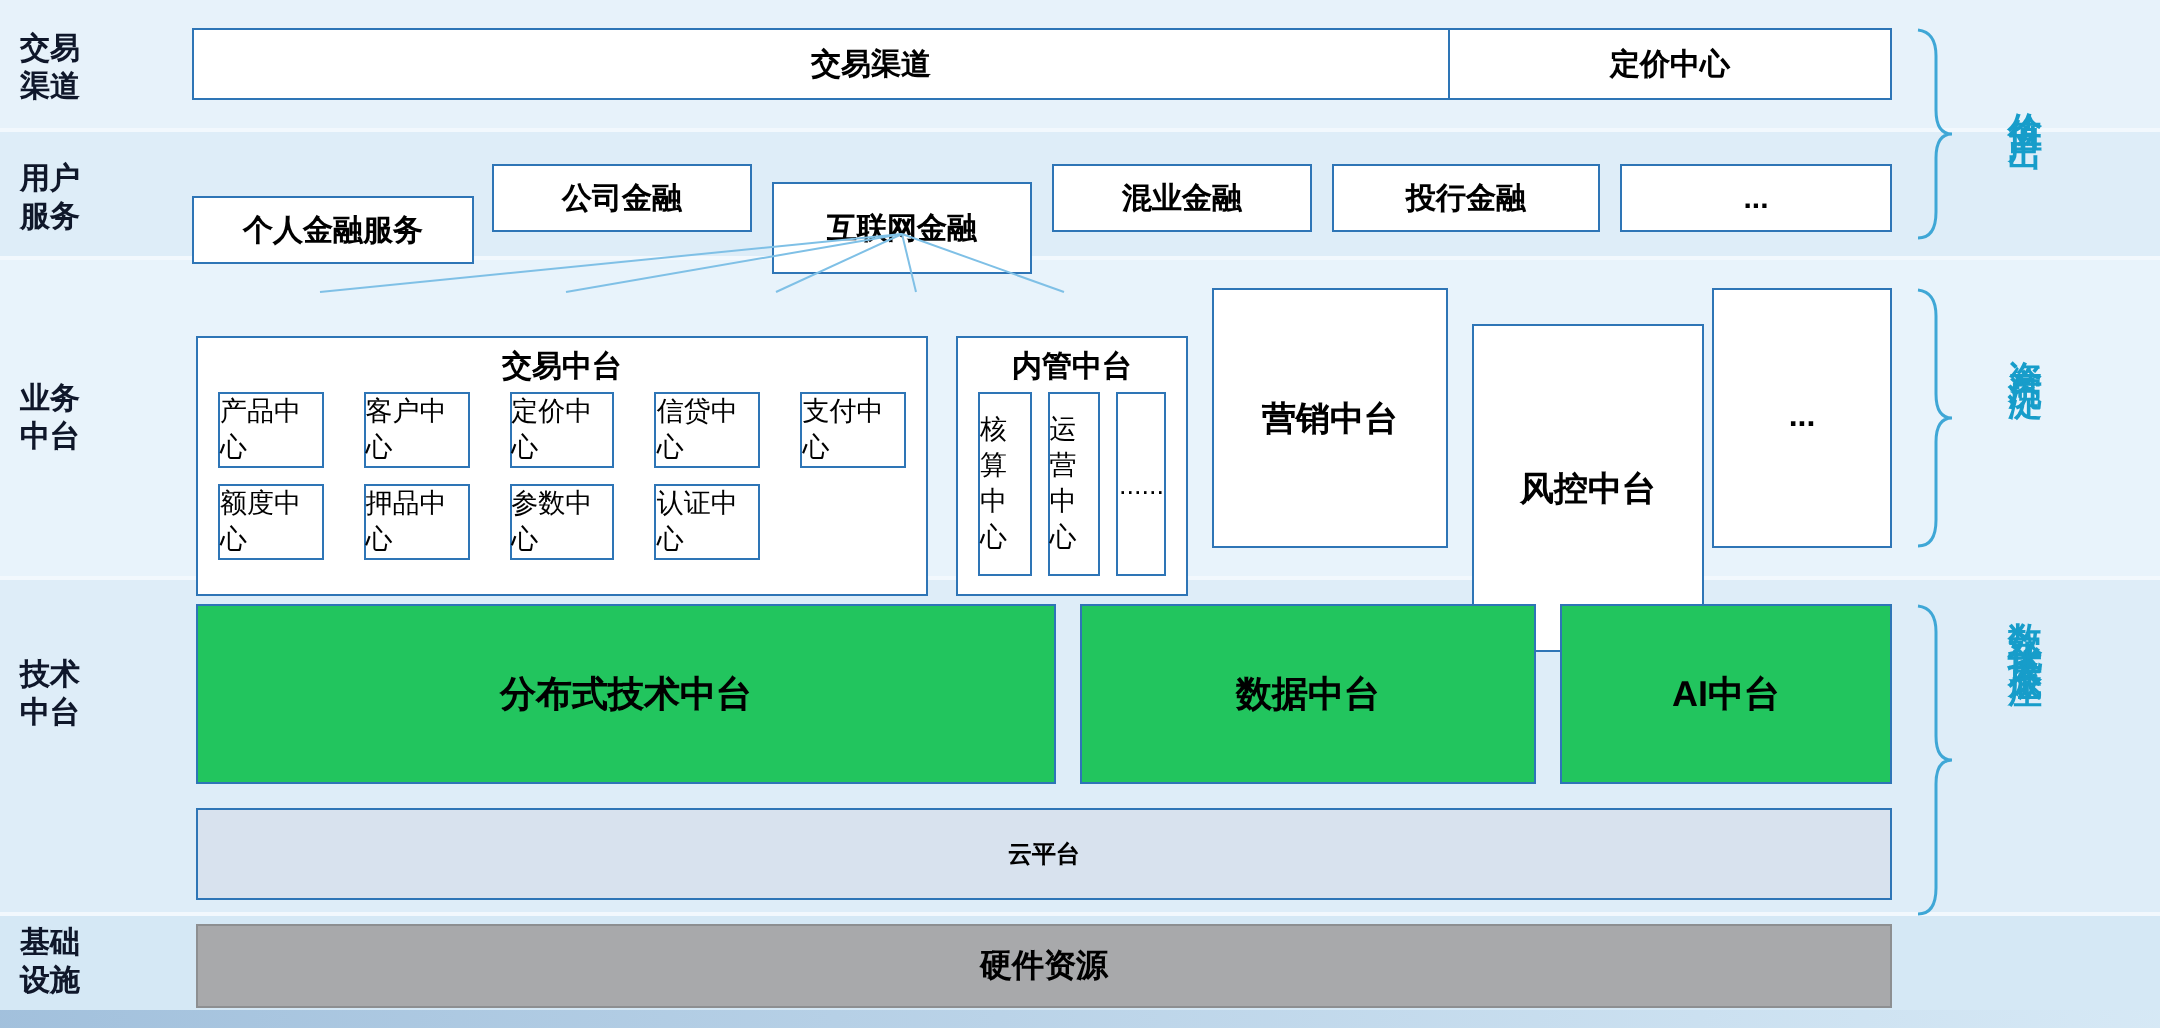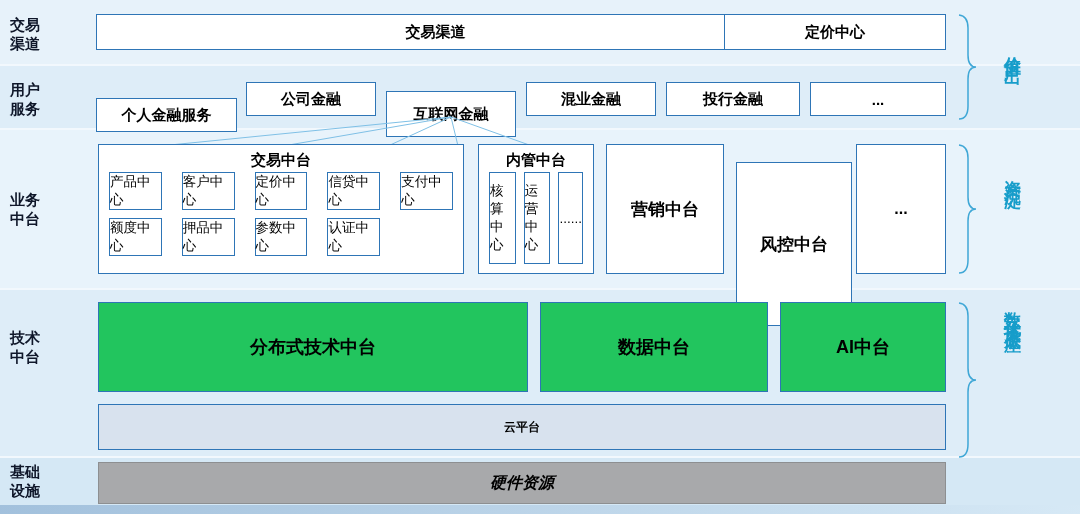--- a/index.html
+++ b/index.html
@@ -33,21 +33,21 @@
   
   .box {
     position:absolute; background:#ffffff; border:1px solid #2e75b6;
     display:flex; align-items:center; justify-content:center;
     font-size:15px; font-weight:600; color:#000;
   }
 
   
   .group {
     position:absolute; background:#ffffff; border:1px solid #2e75b6;
-    display:flex; flex-direction:column; padding:3px 10px 9px;
+    display:flex; flex-direction:column; padding:3px 10px 9px;margin-top:24px;
   }
   .group-title {
     text-align:center; font-weight:700; font-size:15px;
     height:24px; line-height:24px; color:#000;
   }
   .trade-grid {
     flex:1; display:grid;
     grid-template-columns:repeat(5,1fr);
     grid-template-rows:repeat(3,1fr);
     gap:8px 20px;
@@ -56,21 +56,21 @@
   .cell {
     border:1px solid #2e75b6; background:#ffffff;
     display:flex; align-items:center; justify-content:center;
     font-size:13.5px; color:#000;
   }
   .big-label { font-size:17px; }
 
   
   .tech-box { background:#22c55e; font-size:18px; font-weight:700; }
   .cloud-box { background:#d8e2ee; font-size:12px; font-weight:700; }
-  .hw-box { background:#a8a9ab; border-color:#8d8f91; font-size:16px; font-weight:700;font-style:italic; }
+  .hw-box { background:#a8a9ab; border-color:#8d8f91; font-size:16px; font-weight:700; }
 
   
   .overlay { position:absolute; left:0; top:0; pointer-events:none; }
 
   .brace { position:absolute; }
 
   .side-note {
     position:absolute; left:996px; width:28px;
     writing-mode:vertical-rl; text-orientation:upright;
     font-size:17px; font-weight:700; letter-spacing:4px;

